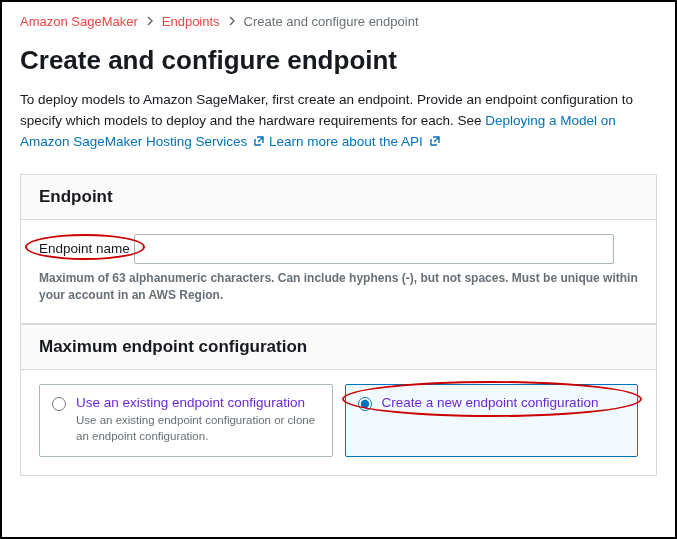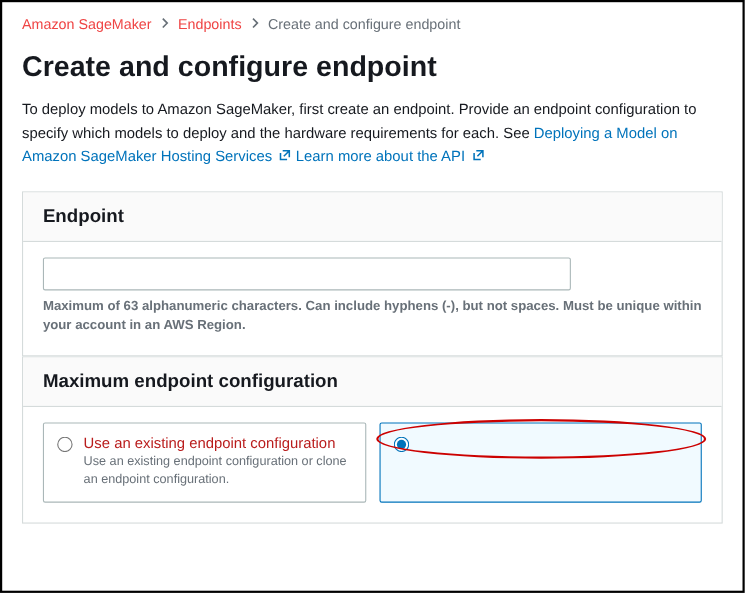--- a/index.html
+++ b/index.html
@@ -71,21 +71,21 @@
       background: #f1faff;
     }
     .tile input[type=radio] {
       position: absolute;
       left: 12px;
       top: 12px;
       width: 14px;
       height: 14px;
       accent-color: #0073bb;
     }
-    .tile-title { font-size: 13.5px; font-weight: 400; color: #b91c1c; margin-bottom: 2px; }
+    .tile-title { font-size: 13.5px; font-weight: 400; color: #6d28d9; margin-bottom: 2px; }
     .tile-sub { font-size: 11.5px; color: #687078; line-height: 1.4; }
     .annot {
       position: absolute;
       border: 2.5px solid #c00;
       border-radius: 50%;
       pointer-events: none;
     }
     .rel { position: relative; }
   </style>
 </head>
@@ -124,36 +124,41 @@
       <svg width="12" height="12" viewBox="0 0 12 12">
           <path d="M4 2h6v6M10 2L5 7M2 4v6h6" fill="none" stroke="#0073bb" stroke-width="1.4"></path>
         </svg>
     </span>
   </a>
 </p>
 
 <div class="panel">
   <div class="panel-header">Endpoint</div>
   <div class="panel-body rel">
+    <div class="rel" style="display:inline-block">
+      <div class="field-label">Endpoint name</div>
+      <div class="annot" style="left:-14px; top:-6px; width:120px; height:26px;"></div>
+    </div>
     <input type="text" class="text-input" value="" style="">
     <div class="constraint">Maximum of 63 alphanumeric characters. Can include hyphens (-), but not spaces. Must be unique within your account in an AWS Region.</div>
   </div>
 </div>
 
 <div class="panel">
   <div class="panel-header">Maximum endpoint configuration</div>
   <div class="panel-body">
     <div class="tile-row">
 
       <label class="tile">
         <input type="radio" name="cfg" style="">
         <div class="tile-title">Use an existing endpoint configuration</div>
         <div class="tile-sub">Use an existing endpoint configuration or clone an endpoint configuration.</div>
       </label>
 
       <label class="tile selected rel">
         <input type="radio" name="cfg" checked="" style="">
+        <div class="tile-title">Create a new endpoint configuration</div>
         <div class="annot" style="left:-4px; top:-4px; width:300px; height:36px;"></div>
       </label>
 
     </div>
   </div>
 </div>
 
 </body></html>

